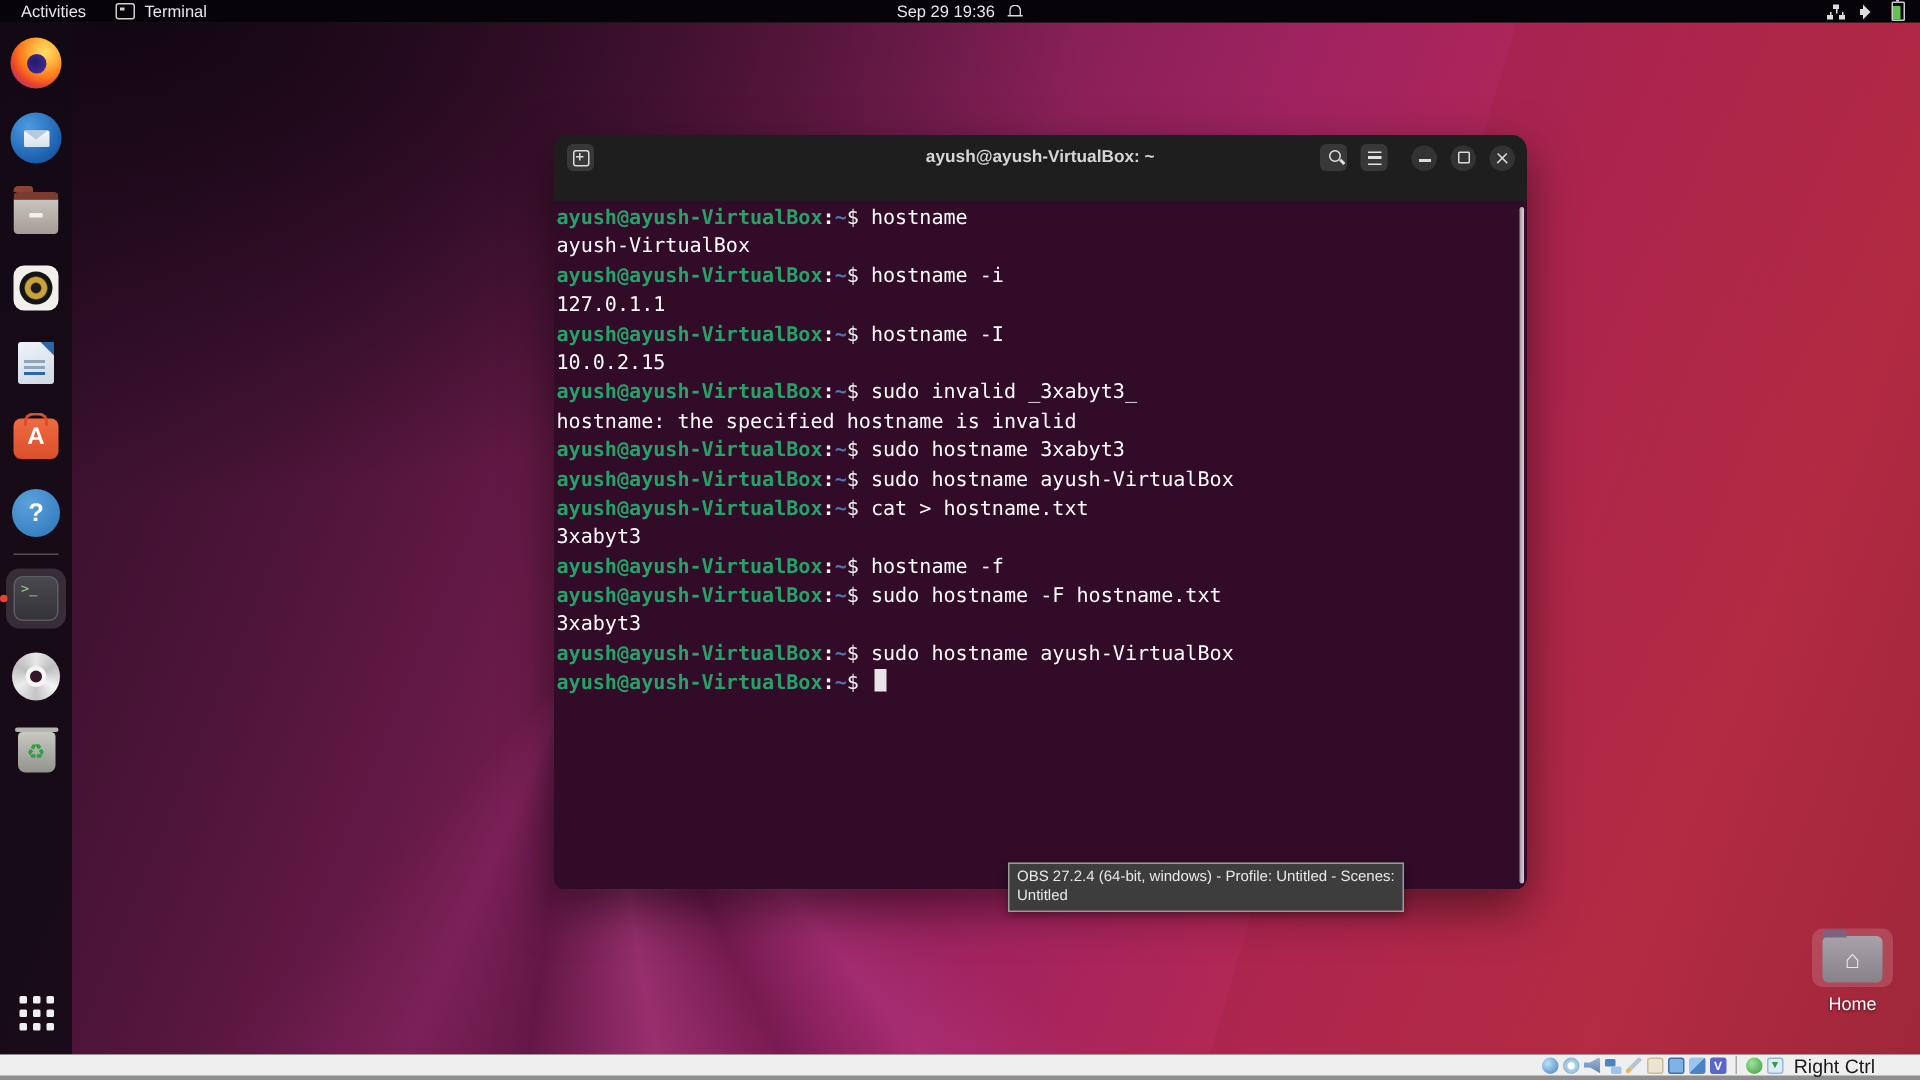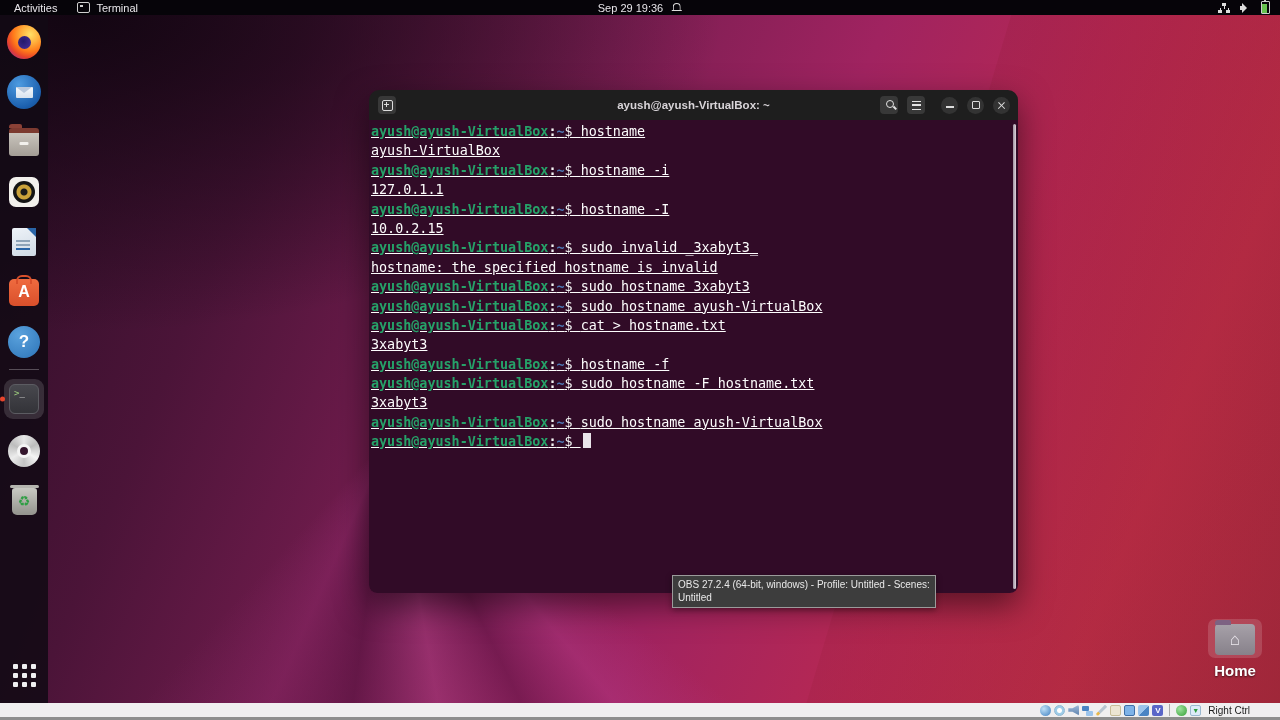--- a/index.html
+++ b/index.html
@@ -97,21 +97,21 @@
   .ic-trash::before{content:'';position:absolute;top:-3px;left:-2px;right:-2px;height:3px;background:#b5b5af;border-radius:2px;}
   .ic-trash::after{content:'\267B';color:#2f9e44;font-size:14px;}
   .dock-bottom{margin-top:auto;margin-bottom:10px;}
   .ic-grid{display:grid;grid-template-columns:repeat(3,5px);gap:4px;}
   .ic-grid i{width:5px;height:5px;background:#efeff1;border-radius:1px;}
 
   
   .twin{position:absolute;left:369px;top:90px;width:649px;height:503px;z-index:30;
     border-radius:10px 10px 8px 8px;overflow:hidden;box-shadow:0 12px 32px rgba(0,0,0,.5);
     display:flex;flex-direction:column;}
-  .titlebar{height:30px;flex:none;background:#1e1e1e;position:relative;}
+  .titlebar{height:44px;flex:none;background:#1e1e1e;position:relative;}
   .ttitle{position:absolute;left:0;right:0;text-align:center;line-height:30px;
     font-size:11.5px;font-weight:bold;color:#d8d4d8;}
   .sqbtn{position:absolute;width:18px;height:18px;top:6px;border-radius:4px;background:#383838;
     display:flex;align-items:center;justify-content:center;}
   .newtab{left:9px;}
   .g-newtab{width:9px;height:9px;border:1px solid #dcdcdc;border-radius:2px;position:relative;}
   .g-newtab::before{content:'';position:absolute;left:3.5px;top:1.5px;width:1px;height:5px;background:#dcdcdc;}
   .g-newtab::after{content:'';position:absolute;left:1.5px;top:3.5px;width:5px;height:1px;background:#dcdcdc;}
   .tbtns{position:absolute;right:8px;top:6px;display:flex;align-items:center;gap:9px;}
   .tbtns .sqbtn{position:static;top:auto;}
@@ -124,21 +124,21 @@
   .g-min{width:8px;height:1.5px;background:#dcdcdc;margin-top:4px;}
   .g-max{width:6px;height:6px;border:1.3px solid #dcdcdc;border-radius:1px;}
   .g-close{position:relative;width:9px;height:9px;}
   .g-close::before,.g-close::after{content:'';position:absolute;left:0;top:4px;width:9px;height:1.4px;background:#dcdcdc;}
   .g-close::before{transform:rotate(45deg);} .g-close::after{transform:rotate(-45deg);}
   .mingap{margin-left:7px;}
 
   .term-body{flex:1;background:#310b27;position:relative;cursor:text;
     font-family:"DejaVu Sans Mono",monospace;font-size:13.4px;line-height:19.4px;
     color:#fdfdfd;padding:2px 18px 0 2px;box-sizing:border-box;}
-  .tline{white-space:pre;height:19.4px;text-decoration:underline;}
+  .tline{white-space:pre;height:19.4px;}
   .p-user{color:#26a269;font-weight:bold;}
   .p-colon{color:#f4f4f4;font-weight:bold;}
   .p-path{color:#4d76b3;font-weight:bold;}
   .p-dollar{color:#f4f4f4;}
   .cursor{display:inline-block;width:8px;height:15px;background:#e9e4e9;vertical-align:-2px;margin-left:2px;}
   .scrollbar{position:absolute;right:2px;top:4px;bottom:4px;width:3px;border-radius:2px;
     background:linear-gradient(to right,#9f93a0,#ddd3dc);}
 
   
   .obs{position:absolute;left:672px;top:575px;width:252px;z-index:60;background:#3d3d3d;
@@ -146,21 +146,21 @@
     box-shadow:0 2px 6px rgba(0,0,0,.4);}
 
   
   .home{position:absolute;left:1206px;top:619px;width:58px;text-align:center;z-index:20;}
   .home-bg{display:inline-block;padding:5px 7px 3px;background:rgba(255,255,255,.15);border-radius:7px;}
   .home-folder{width:40px;height:31px;background:linear-gradient(#a7a1a9,#87818a);border-radius:4px;
     position:relative;display:flex;align-items:center;justify-content:center;}
   .home-folder::before{content:'';position:absolute;top:-4px;left:0;width:16px;height:5px;
     background:#7d6282;border-radius:3px 2px 0 0;}
   .home-folder::after{content:'\2302';color:#ece8ee;font-size:17px;line-height:1;}
-  .home-label{color:#fff;font-size:15px;margin-top:4px;text-shadow:0 1px 2px rgba(0,0,0,.65);font-weight:bold;}
+  .home-label{color:#fff;font-size:12px;margin-top:4px;text-shadow:0 1px 2px rgba(0,0,0,.65);}
 
   
   .vbar{position:absolute;left:0;bottom:0;width:100%;height:17px;box-sizing:border-box;z-index:70;
     background:#f0eff0;border-bottom:3px solid #8e8e8e;display:flex;align-items:center;
     justify-content:flex-end;gap:3px;padding-right:30px;}
   .vi{width:11px;height:11px;display:inline-block;border-radius:2px;flex:none;}
   .vi-hdd{background:radial-gradient(circle at 35% 35%,#bfe0f7,#3f7fc0);border-radius:50%;}
   .vi-cd{background:radial-gradient(circle,#fff 0 2px,#9fcde8 3px 5px,#d9edf8 5px);border-radius:50%;border:1px solid #8fb8d4;box-sizing:border-box;}
   .vi-audio{background:linear-gradient(#9db8d8,#5d82ad);clip-path:polygon(0 35%,38% 35%,100% 0,100% 100%,38% 65%,0 65%);}
   .vi-net{position:relative;border-radius:0;}
@@ -170,21 +170,21 @@
   .vi-folder{background:#ece5d2;border:1px solid #c8bd98;box-sizing:border-box;}
   .vi-display{background:#7fb3e8;border:1px solid #3f6fa8;box-sizing:border-box;}
   .vi-stack{background:linear-gradient(135deg,#9cc4ec 50%,#4a84c4 50%);}
   .vi-chip{background:#5a66c8;position:relative;}
   .vi-chip::after{content:'V';position:absolute;inset:0;color:#fff;font-size:8px;font-weight:bold;
     text-align:center;line-height:11px;font-family:"Liberation Sans",sans-serif;}
   .vi-sep{width:1px;height:12px;background:#aaa;border-radius:0;margin:0 3px;}
   .vi-mouse{background:radial-gradient(circle at 35% 35%,#9fe29f,#34a034);border-radius:50%;}
   .vi-key{background:#dcebf8;border:1px solid #9ab8d0;box-sizing:border-box;position:relative;}
   .vi-key::after{content:'\25BC';position:absolute;inset:0;color:#2e9e3e;font-size:7px;text-align:center;line-height:10px;}
-  .vkey-label{font-size:10px;color:#1a1a1a;margin-left:4px;white-space:nowrap;text-align:right;}
+  .vkey-label{font-size:13px;color:#1a1a1a;margin-left:4px;white-space:nowrap;text-align:right;}
 </style>
 </head>
 <body>
 
 <div id="screen">
 
   <div class="wallpaper">
     <div class="fan"></div>
     <div class="fold"></div>
   </div>

